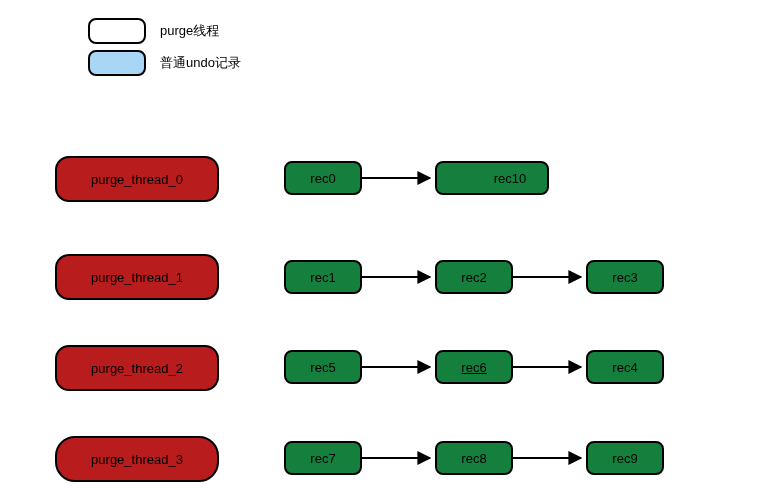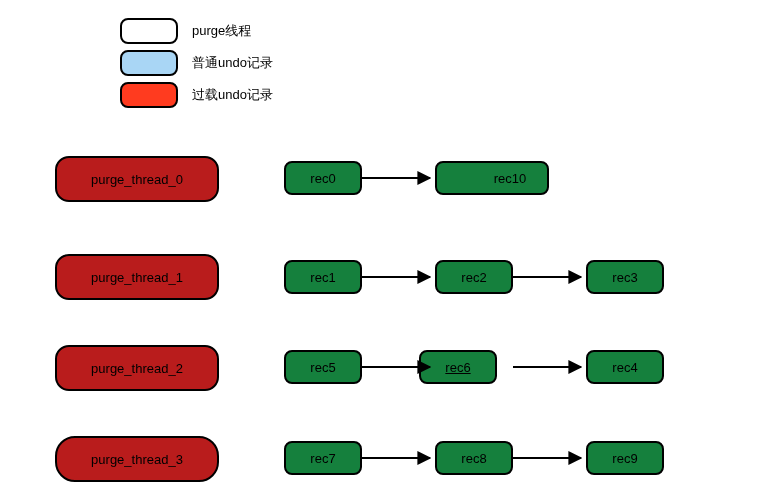--- a/index.html
+++ b/index.html
@@ -15,21 +15,20 @@
 }
 .legend {
   position: absolute;
   left: 88px;
   top: 18px;
 }
 .legend-row {
   display: flex;
   align-items: center;
   margin-bottom: 6px;
-  margin-left: 32px;
 }
 .swatch {
   width: 54px;
   height: 22px;
   border: 2px solid #000;
   border-radius: 8px;
   margin-right: 14px;
 }
 .swatch-white { background: #fff; }
 .swatch-blue  { background: #a9d6f5; }
@@ -71,24 +70,20 @@
 
 <div class="legend">
   <div class="legend-row">
     <div class="swatch swatch-white"></div>
     <span>purge线程</span>
   </div>
   <div class="legend-row">
     <div class="swatch swatch-blue"></div>
     <span>普通undo记录</span>
   </div>
-  <div class="legend-row">
-    <div class="swatch swatch-red"></div>
-    <span>过载undo记录</span>
-  </div>
 </div>
 
 <div class="thread" style="left:55px; top:156px;">
   <span>purge_thread_0</span>
 </div>
 <div class="thread" style="left:55px; top:254px;">
   <span>purge_thread_1</span>
 </div>
 <div class="thread" style="left:55px; top:345px;">
   <span>purge_thread_2</span>
@@ -110,21 +105,21 @@
 <div class="rec" style="left:435px; top:260px;">
   <span>rec2</span>
 </div>
 <div class="rec" style="left:586px; top:260px;">
   <span>rec3</span>
 </div>
 
 <div class="rec" style="left:284px; top:350px;">
   <span>rec5</span>
 </div>
-<div class="rec" style="left:419px; top:350px;text-decoration:underline;">
+<div class="rec" style="left:435px; top:350px;text-decoration:underline;">
   <span>rec6</span>
 </div>
 <div class="rec" style="left:586px; top:350px;">
   <span>rec4</span>
 </div>
 
 <div class="rec" style="left:284px; top:441px;">
   <span>rec7</span>
 </div>
 <div class="rec" style="left:435px; top:441px;">

